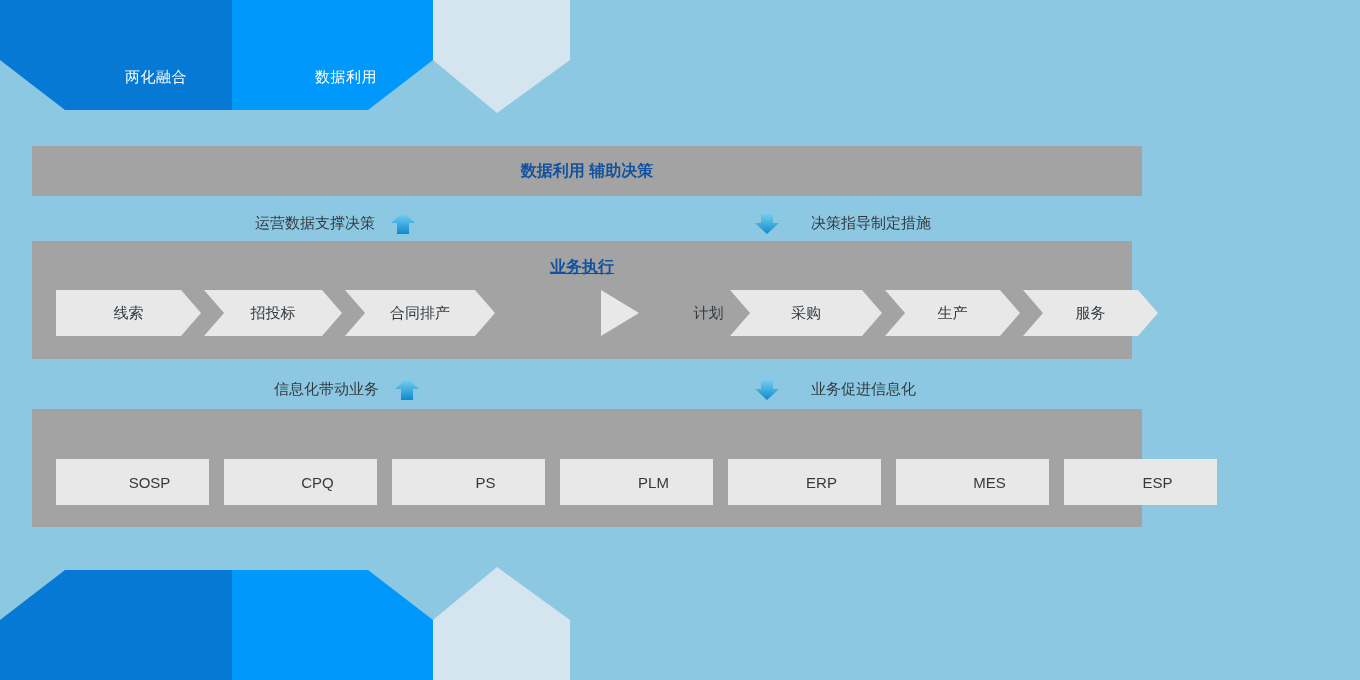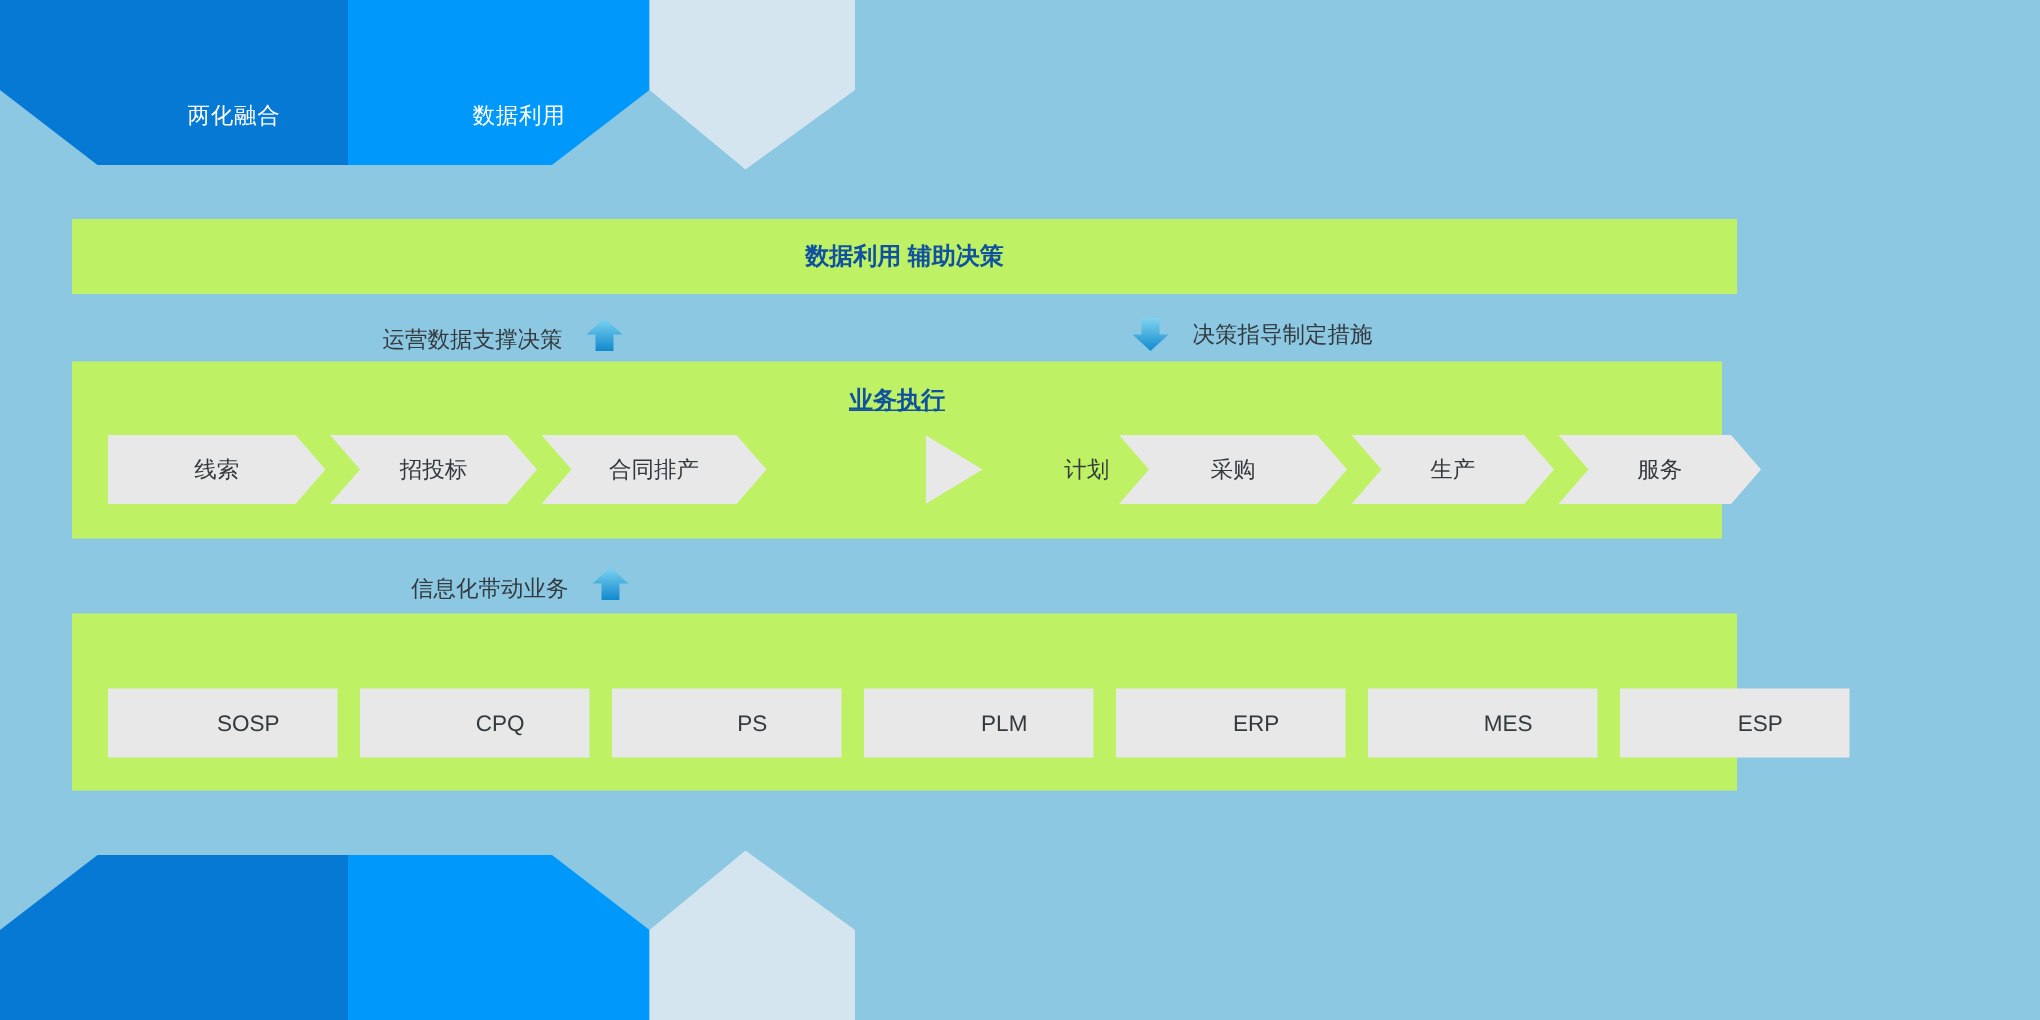--- a/index.html
+++ b/index.html
@@ -23,43 +23,43 @@
     white-space:nowrap;
     letter-spacing:.5px;
     font-family:Liberation Mono, monospace;
   }
   .banner.top .banner-label{top:68px;}
   .lbl-a{left:125px;}
   .lbl-b{left:315px;}
 
   
   .panel{
-    position:absolute;left:48px;background:#bef264;
+    position:absolute;left:32px;background:#a3a3a3;
   }
   #panel-decision{top:146px;width:1110px;height:50px;}
   #panel-business{top:241px;width:1100px;height:118px;}
   #panel-systems{top:409px;width:1110px;height:118px;}
 
   .panel-title{
     position:absolute;width:100%;text-align:center;
     color:#10529f;font-weight:bold;font-size:16px;
   }
   #panel-decision .panel-title{top:15px;}
   #panel-business .panel-title{top:16px;text-decoration:underline;}
   #panel-systems .panel-title{top:16px;}
 
   
   .connector{position:absolute;left:0;width:1360px;height:45px;}
   #connector-1{top:200px;}
   #connector-2{top:368px;}
   .conn-left{
-    position:absolute;display:flex;align-items:flex-end;gap:14px;
+    position:absolute;display:flex;align-items:center;gap:14px;
   }
   .conn-right{
-    position:absolute;display:flex;align-items:center;gap:14px;
+    position:absolute;display:flex;align-items:center;gap:30px;
   }
   #connector-1 .conn-left{left:255px;top:10px;}
   #connector-1 .conn-right{left:753px;top:10px;}
   #connector-2 .conn-left{left:274px;top:8px;}
   #connector-2 .conn-right{left:753px;top:8px;}
   .conn-text{font-size:15px;color:#333a3f;white-space:nowrap;}
   .arrow-ico{width:28px;height:26px;display:block;}
 
   
   .flow{position:absolute;top:49px;left:24px;height:46px;}
@@ -182,20 +182,32 @@
       <svg class="arrow-ico" viewBox="0 0 28 26">
         <defs>
           <linearGradient id="gUp2" x1="0" y1="0" x2="0" y2="1">
             <stop offset="0%" stop-color="#7fd4f0"></stop>
             <stop offset="100%" stop-color="#1189cf"></stop>
           </linearGradient>
         </defs>
         <polygon points="14,2 26,13 20,13 20,24 8,24 8,13 2,13" fill="url(#gUp2)"></polygon>
       </svg>
     </div>
+    <div class="conn-right">
+      <svg class="arrow-ico" viewBox="0 0 28 26">
+        <defs>
+          <linearGradient id="gDn2" x1="0" y1="0" x2="0" y2="1">
+            <stop offset="0%" stop-color="#7fd4f0"></stop>
+            <stop offset="100%" stop-color="#1189cf"></stop>
+          </linearGradient>
+        </defs>
+        <polygon points="14,24 2,13 8,13 8,2 20,2 20,13 26,13" fill="url(#gDn2)"></polygon>
+      </svg>
+      <span class="conn-text">业务促进信息化</span>
+    </div>
   </div>
 
   <div class="panel" id="panel-systems">
     <div class="sysrow">
       <div class="sysbox">
           <span>SOSP</span>
         </div>
       <div class="sysbox">
           <span>CPQ</span>
         </div>

